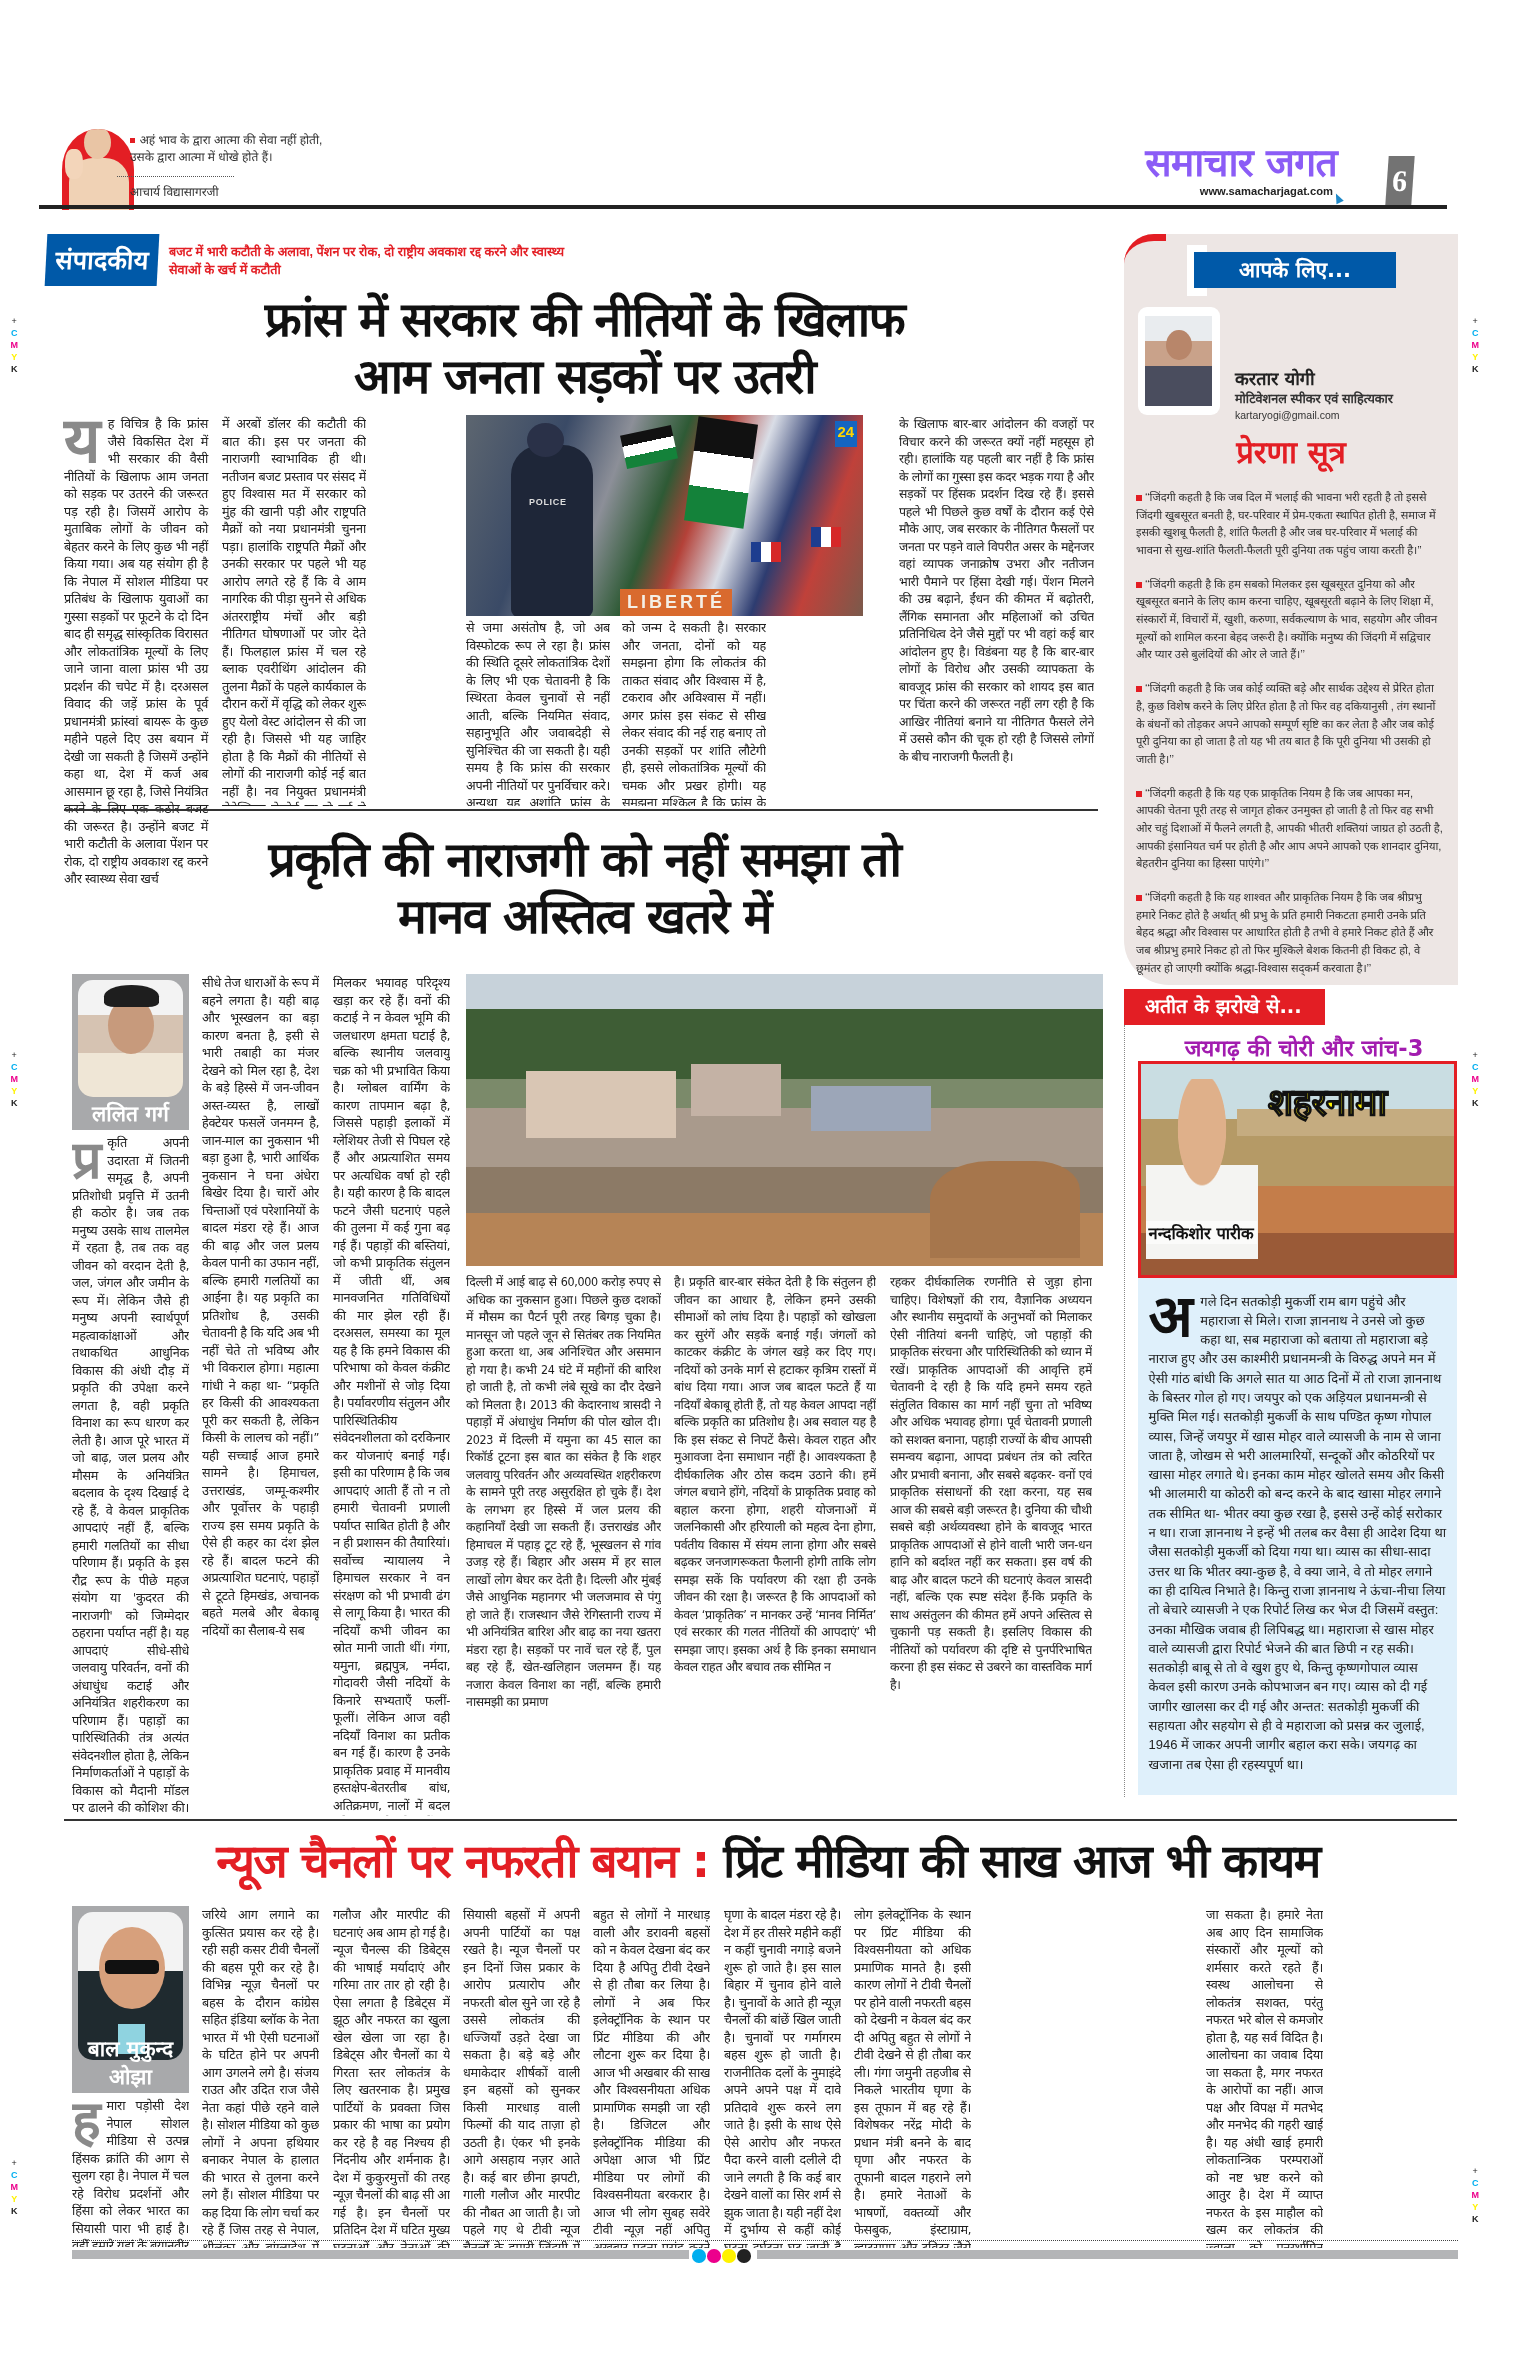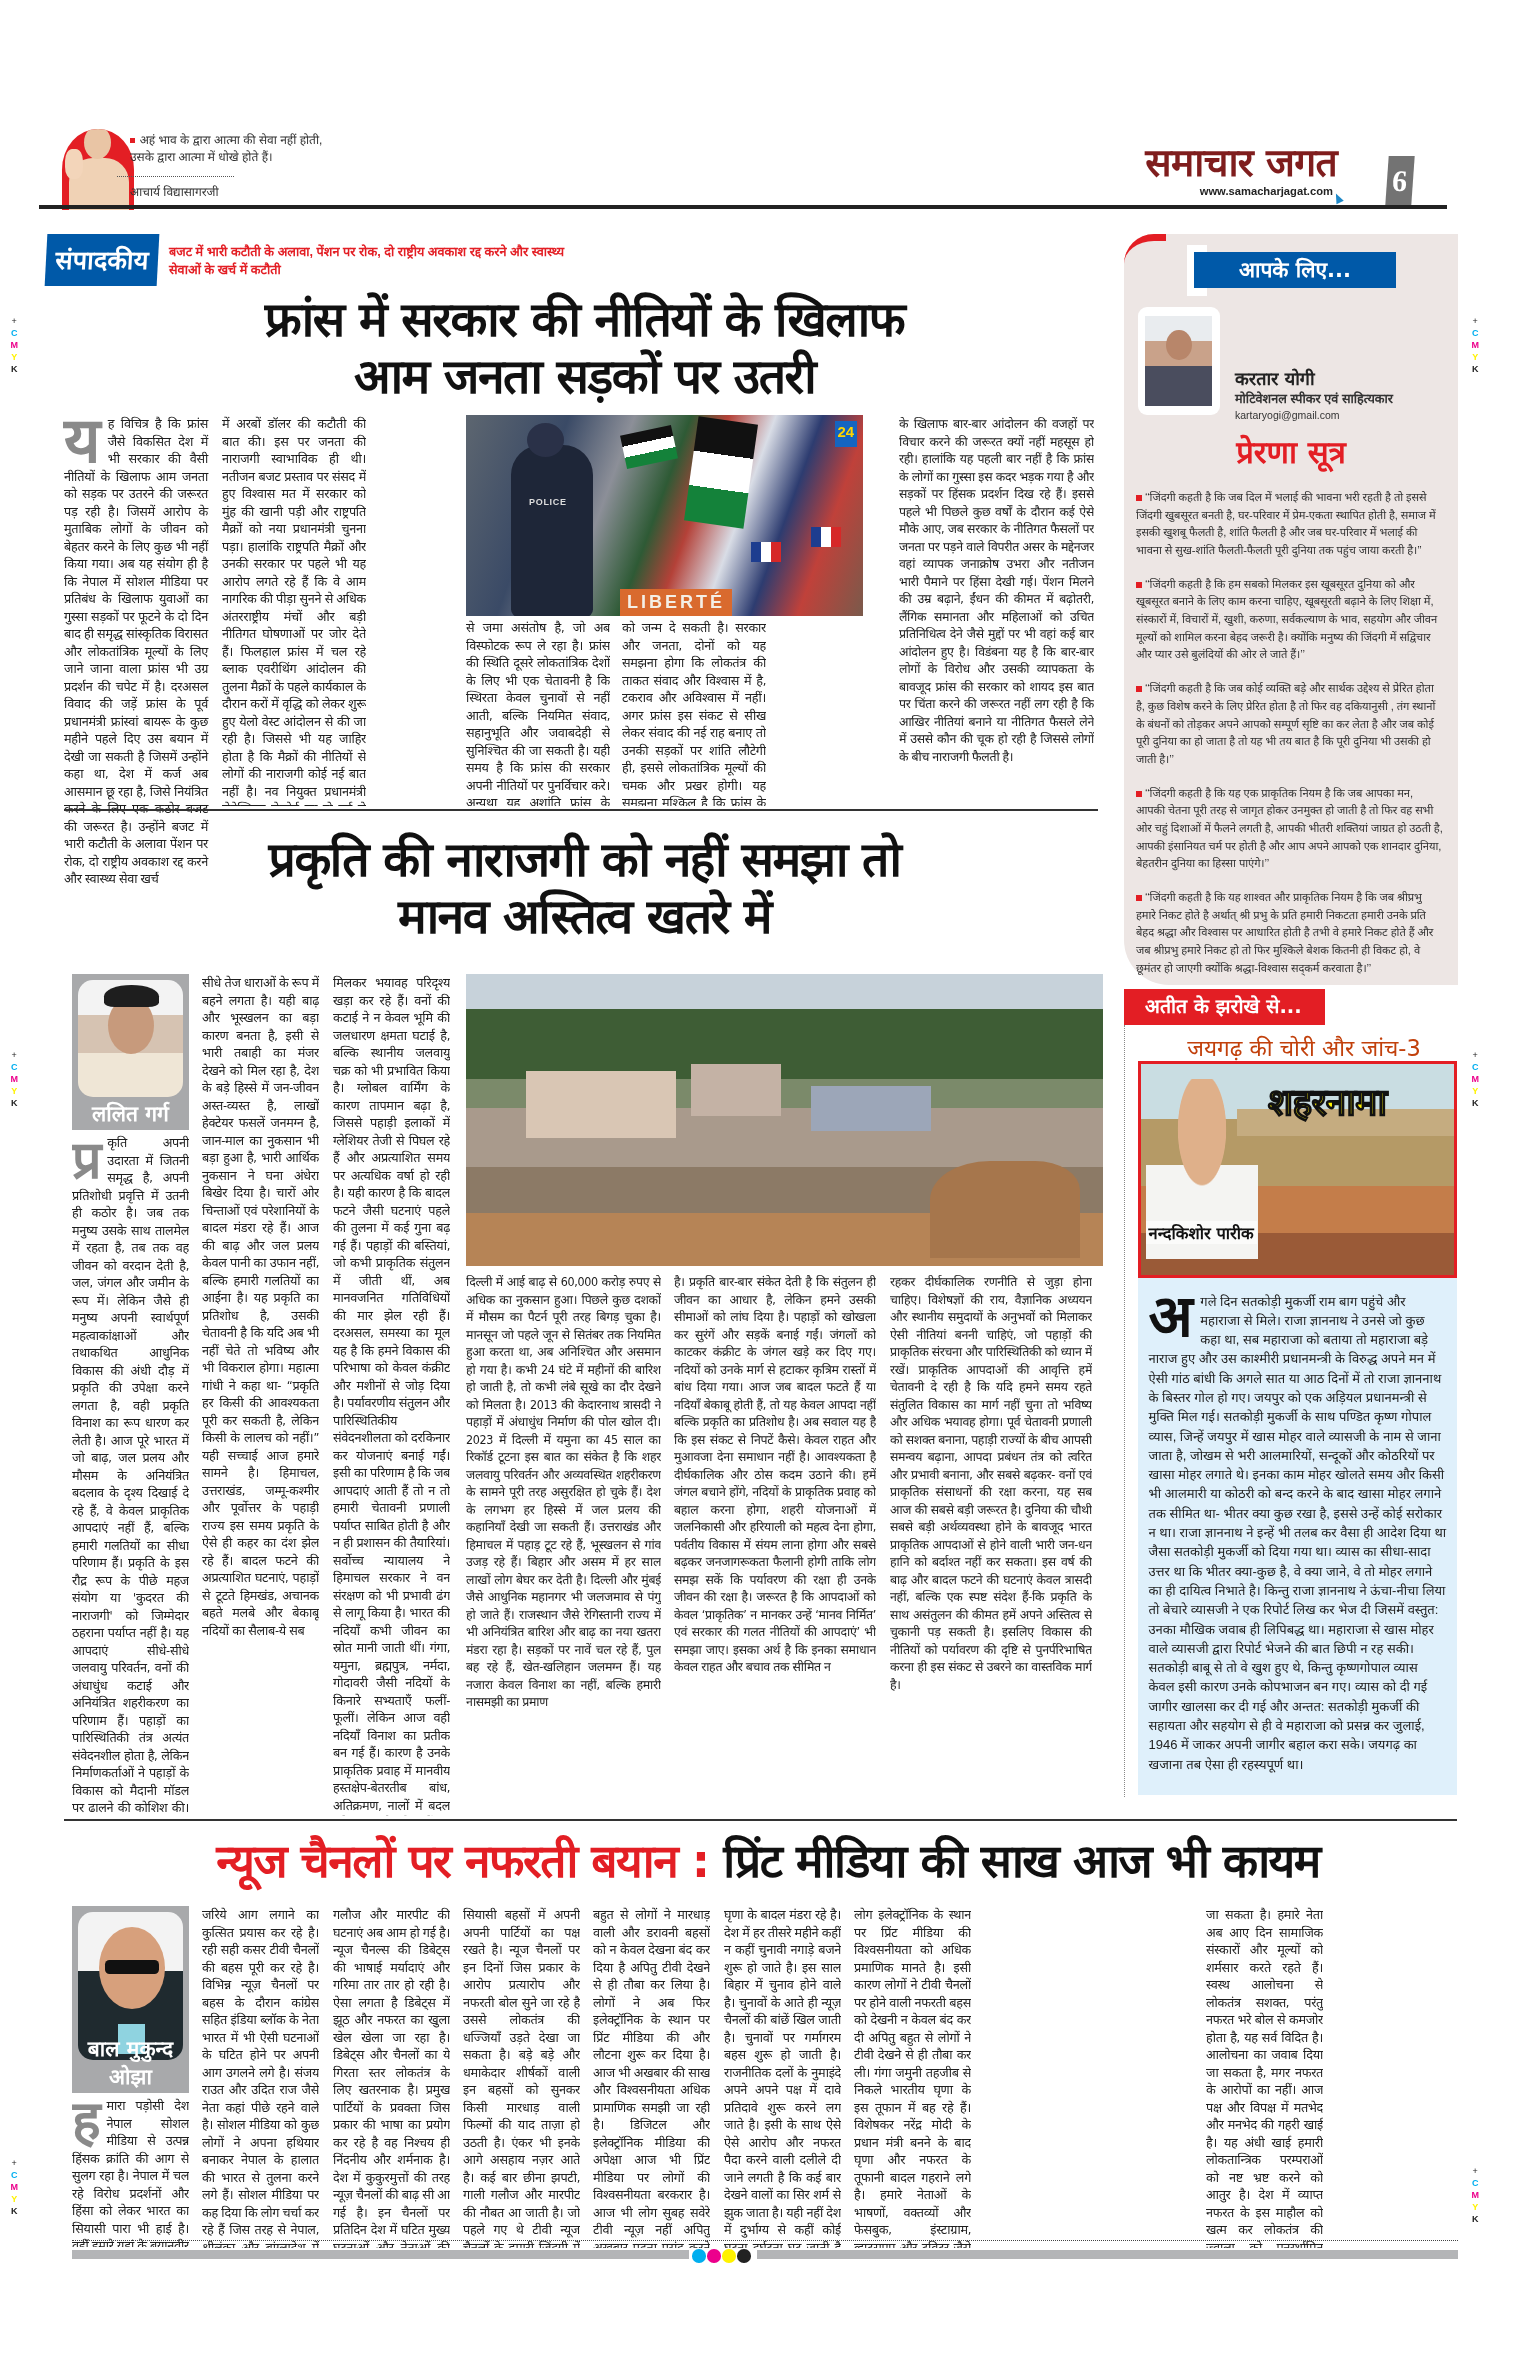--- a/index.html
+++ b/index.html
@@ -19,21 +19,21 @@
   .quote-author { font-size: 12px; margin-top: 6px; color: #333; }
 
   .title-wrap { position: absolute; left: 566px; top: 1.5px; width: 330px; text-align: center; }
   .title-main { font-size: 58px; font-weight: 900; line-height: 64px; font-family: "DejaVu Sans", sans-serif; letter-spacing: -1.5px; }
   .title-black { color: #1a1a1a; }
   .title-red { color: #e31e24; }
   .title-rule { border-top: 1.5px dotted #bbb; margin: 0 0 3px 0; }
   .title-date { font-size: 12.7px; font-weight: 700; color: #222; }
 
   .brand-wrap { position: absolute; left: 971px; top: 36px; width: 327px; text-align: right; }
-  .brand-name { font-size: 39px; font-weight: 900; color: #7f1d1d; font-family: "DejaVu Sans", sans-serif; line-height: 43px; letter-spacing: -0.7px; }
+  .brand-name { font-size: 39px; font-weight: 900; color: #8b5cf6; font-family: "DejaVu Sans", sans-serif; line-height: 43px; letter-spacing: -0.7px; }
   .brand-url { font-size: 11.2px; font-weight: 700; font-family: Liberation Sans, sans-serif; color: #222; margin-right: 4px; }
   .cursor-icon { position: absolute; right: -4.5px; bottom: -4.5px; width: 0; height: 0; border-left: 4.5px solid transparent; border-right: 4.5px solid transparent; border-bottom: 10.5px solid #1e88c8; transform: rotate(-25deg); }
   .page-num { position: absolute; left: 1348px; top: 51px; width: 25.5px; height: 49px; background: #737373; color: #fff; font-size: 30px; font-weight: 700; font-family: "Liberation Serif", serif; text-align: center; line-height: 49px; transform: skewX(-4deg); }
   .mast-rule { position: absolute; left: 0; top: 100px; width: 1408px; height: 3.7px; background: #222; }
 
   
   .cmyk { position: absolute; width: 10.5px; font-size: 9px; line-height: 12px; text-align: center; font-weight: 700; font-family: "Liberation Sans", sans-serif; }
   .cmyk .c { color: #00aeef; } .cmyk .m { color: #ec008c; } .cmyk .y { color: #fff200; } .cmyk .k { color: #222; } .cmyk .p { color: #222; font-weight: 400; }
 
   
@@ -70,21 +70,21 @@
   .author-name { position: absolute; left: 111px; top: 132px; font-size: 18px; font-weight: 700; color: #222; font-family: "DejaVu Sans", sans-serif; }
   .author-role { position: absolute; left: 111px; top: 155px; font-size: 12.7px; font-weight: 700; color: #333; }
   .author-email { position: absolute; left: 111px; top: 175px; font-size: 10.5px; color: #333; }
   .prerna-title { position: absolute; left: 0; top: 196px; width: 334px; text-align: center; font-size: 31px; font-weight: 900; color: #e31e24; font-family: "DejaVu Sans", sans-serif; }
   .prerna-list { position: absolute; left: 12px; top: 255px; width: 307px; }
   .prerna-item { font-size: 11.2px; line-height: 17.6px; color: #333; margin-bottom: 16.5px; font-family: "Liberation Sans", sans-serif; letter-spacing: -0.1px; }
   .prerna-bullet { display: inline-block; width: 6px; height: 6px; background: #e31e24; margin-right: 3px; vertical-align: middle; }
 
   
   .ateet-tag { position: absolute; left: 1124px; top: 989px; width: 201px; height: 36px; background: #e31e24; color: #fff; font-size: 19.5px; font-weight: 700; line-height: 36px; padding-left: 21px; font-family: "DejaVu Sans", sans-serif; }
-  .ateet-title { position: absolute; left: 1154px; top: 1032px; width: 300px; text-align: center; font-size: 22.5px; font-weight: 400; color: #c2410c; font-family: "DejaVu Sans", sans-serif; }
+  .ateet-title { position: absolute; left: 1154px; top: 1032px; width: 300px; text-align: center; font-size: 22.5px; font-weight: 700; color: #a21caf; font-family: "DejaVu Sans", sans-serif; }
   .shahar-img { position: absolute; left: 1138px; top: 1061px; width: 319px; height: 217px; border: 3.7px solid #e31e24; background: linear-gradient(180deg, #c9dde2 0 26%, #b59a66 26% 58%, #c47d4a 58% 80%, #9a5a37 80%); overflow: hidden; }
   .shahar-fort { position: absolute; left: 96px; top: 45px; width: 217px; height: 27px; background: #c5ac80; }
   .shahar-man { position: absolute; left: 4.5px; top: 15px; width: 112px; height: 180px; background: radial-gradient(ellipse at 50% 28%, #dfb08a 0 30%, transparent 31%), linear-gradient(180deg, transparent 0 48%, #f4f4f2 48%); }
   .shahar-label { position: absolute; left: 127px; top: 10.5px; font-size: 37px; font-weight: 700; color: #fff200; -webkit-text-stroke: 1.5px #111; font-family: "DejaVu Sans", sans-serif; letter-spacing: -0.7px; }
   .shahar-author { position: absolute; left: 4.5px; top: 157px; font-size: 16.5px; font-weight: 700; color: #111; background: rgba(255,255,255,0.6); padding: 0 3px; font-family: "DejaVu Sans", sans-serif; }
   .ateet-body { position: absolute; left: 1138px; top: 1278px; width: 319px; height: 225px; background: #dff0fb; padding: 13.5px 10.5px 0 10.5px; font-size: 13px; line-height: 19.3px; color: #222; font-family: "Liberation Sans", sans-serif; height: 517px; }
   .ateet-dropcap { float: left; font-size: 58px; line-height: 49px; font-weight: 900; color: #111; margin-right: 7.5px; font-family: "DejaVu Sans", sans-serif; }
 
   
   .author-box { position: absolute; background: #a8a9ab; }

